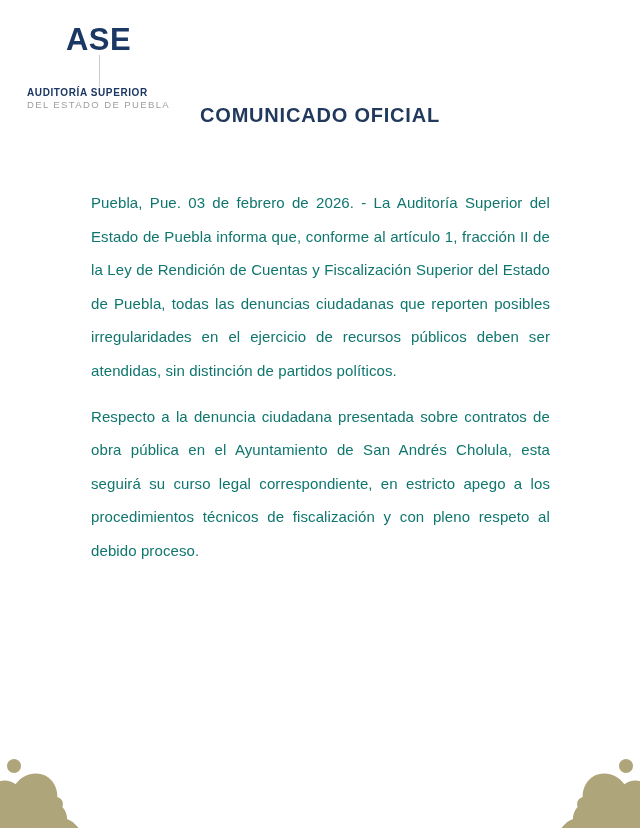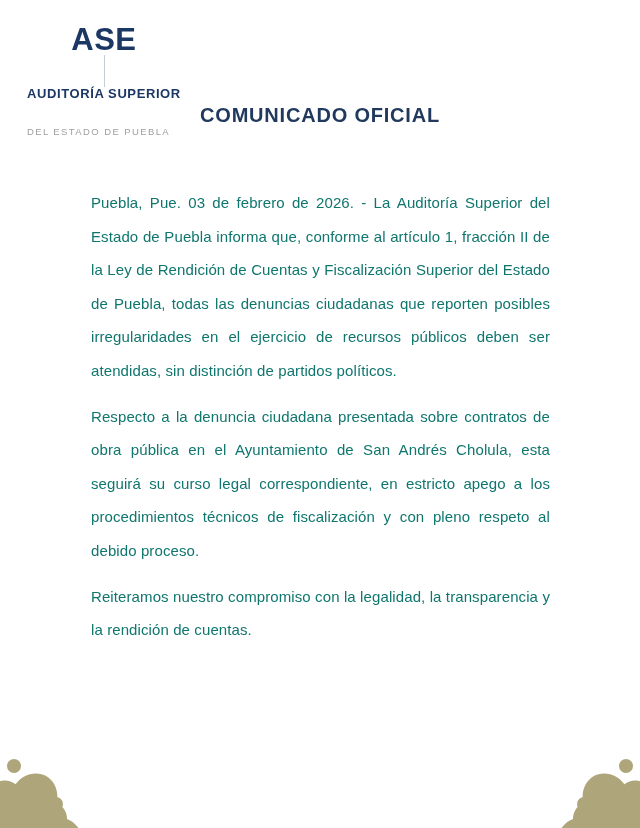--- a/index.html
+++ b/index.html
@@ -37,33 +37,32 @@
     height: 32px;
     background: #c5ced7;
     margin: 0 10px 0 12px;
   }
   .logo-name {
     display: flex;
     flex-direction: column;
     justify-content: center;
   }
   .logo-name-main {
-    font-size: 13px;
+    font-size: 10px;
     font-weight: 700;
     color: #1b3763;
     letter-spacing: 0.6px;
     line-height: 1.15;
   }
   .logo-name-sub {
     font-size: 9.5px;
     font-weight: 500;
     color: #9e9e9e;
     letter-spacing: 1.4px;
     line-height: 1.3;
-    margin-top: 24px;
   }
 
   
   .page-title {
     position: absolute;
     top: 91px;
     left: 0;
     width: 100%;
     text-align: center;
     font-size: 20px;
@@ -110,21 +109,20 @@
     <span class="logo-name-main">AUDITORÍA SUPERIOR</span>
     <span class="logo-name-sub">DEL ESTADO DE PUEBLA</span>
   </span>
 </header>
 
 <h1 class="page-title">COMUNICADO OFICIAL</h1>
 
 <main class="content">
   <p>Puebla, Pue. 03 de febrero de 2026. - La Auditoría Superior del Estado de Puebla informa que, conforme al artículo 1, fracción II de la Ley de Rendición de Cuentas y Fiscalización Superior del Estado de Puebla, todas las denuncias ciudadanas que reporten posibles irregularidades en el ejercicio de recursos públicos deben ser atendidas, sin distinción de partidos políticos.</p>
   <p>Respecto a la denuncia ciudadana presentada sobre contratos de obra pública en el Ayuntamiento de San Andrés Cholula, esta seguirá su curso legal correspondiente, en estricto apego a los procedimientos técnicos de fiscalización y con pleno respeto al debido proceso.</p>
-  <p>Reiteramos nuestro compromiso con la legalidad, la transparencia y la rendición de cuentas.</p>
 </main>
 
 <svg class="splash splash-left" viewBox="0 0 150 150" xmlns="http://www.w3.org/2000/svg">
   <defs>
     <path id="petal" d="M0 0 C -3 -12, -17 -22, -17 -38 C -17 -50, -8 -57, 0 -57 C 8 -57, 17 -50, 17 -38 C 17 -22, 3 -12, 0 0 Z"></path>
   </defs>
   <g fill="#aea67a" transform="translate(8,165)">
     <use href="#petal" transform="rotate(-30) scale(1.1)"></use>
     <use href="#petal" transform="rotate(-4)  scale(1.1)"></use>
     <use href="#petal" transform="rotate(30)  scale(1.35)"></use>

